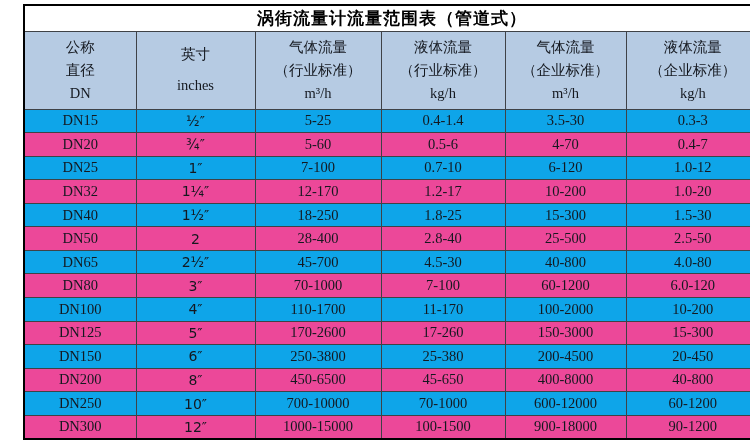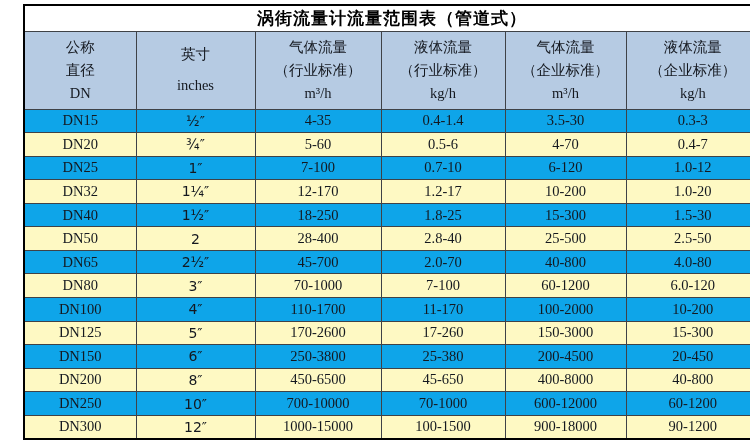--- a/index.html
+++ b/index.html
@@ -44,21 +44,21 @@
     font-weight: normal;
     font-size: 14.5px;
   }
   tr.header-row th .hline { line-height: 23px; }
   tr.header-row th .gap-top { margin-top: 8px; }
   tbody td {
     height: 23px;
     font-size: 14.5px;
   }
   tbody tr.row-blue td { background: #0ea5e9; }
-  tbody tr.row-white td { background: #fef9c3; }
+  tbody tr.row-white td { background: #ec4899; }
   td.col-1 {
     font-family: "DejaVu Sans", "Liberation Sans", sans-serif;
     font-size: 14px;
   }
 </style>
 </head>
 <body>
 
 <div class="page">
   <table class="flow-table">
@@ -103,21 +103,21 @@
           <div class="hline">液体流量</div>
           <div class="hline">（企业标准）</div>
           <div class="hline">kg/h</div>
         </th>
       </tr>
     </thead>
     <tbody id="table-body">
         <tr class="row-blue">
           <td class="col-0">DN15</td>
           <td class="col-1">½″</td>
-          <td class="col-2">4-35</td>
+          <td class="col-2">5-25</td>
           <td class="col-3">0.4-1.4</td>
           <td class="col-4">3.5-30</td>
           <td class="col-5">0.3-3</td>
         </tr>
         <tr class="row-white">
           <td class="col-0">DN20</td>
           <td class="col-1">¾″</td>
           <td class="col-2">5-60</td>
           <td class="col-3">0.5-6</td>
           <td class="col-4">4-70</td>
@@ -152,21 +152,21 @@
           <td class="col-1">2</td>
           <td class="col-2">28-400</td>
           <td class="col-3">2.8-40</td>
           <td class="col-4">25-500</td>
           <td class="col-5">2.5-50</td>
         </tr>
         <tr class="row-blue">
           <td class="col-0">DN65</td>
           <td class="col-1">2½″</td>
           <td class="col-2">45-700</td>
-          <td class="col-3">2.0-70</td>
+          <td class="col-3">4.5-30</td>
           <td class="col-4">40-800</td>
           <td class="col-5">4.0-80</td>
         </tr>
         <tr class="row-white">
           <td class="col-0">DN80</td>
           <td class="col-1">3″</td>
           <td class="col-2">70-1000</td>
           <td class="col-3">7-100</td>
           <td class="col-4">60-1200</td>
           <td class="col-5">6.0-120</td>

